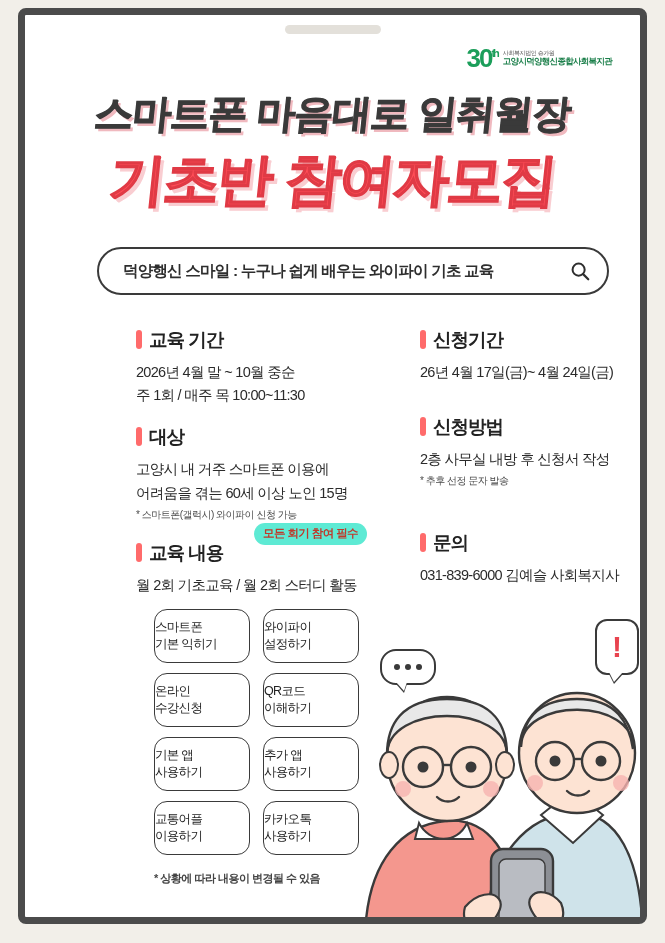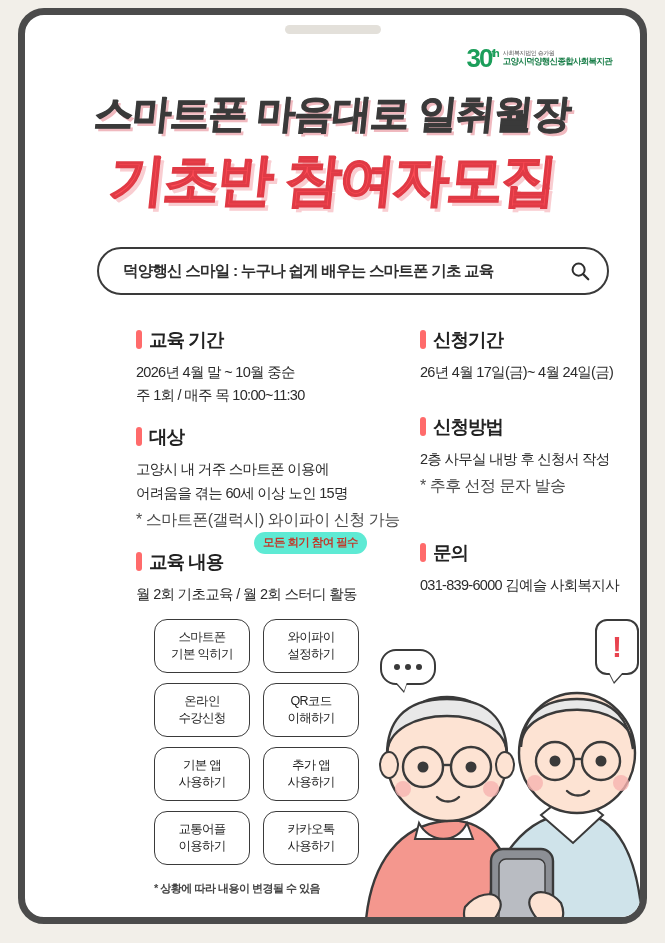--- a/index.html
+++ b/index.html
@@ -22,21 +22,21 @@
     background: #f2efe9;
   }
   .phone {
     position: absolute;
     left: 18px;
     top: 8px;
     width: 629px;
     height: 916px;
     background: #ffffff;
     border: 7px solid #4b4b4b;
-    border-radius: 26px;
+    border-radius: 8px;
     box-sizing: border-box;
     overflow: hidden;
   }
   .phone-notch {
     position: absolute;
     left: 50%;
     transform: translateX(-50%);
     top: 10px;
     width: 96px;
     height: 9px;
@@ -186,21 +186,21 @@
     letter-spacing: -1px;
   }
   .sec-body {
     font-size: 14.5px;
     color: #2b2b2b;
     letter-spacing: -0.7px;
     line-height: 1.6;
     margin-bottom: 17px;
   }
   .sec-note {
-    font-size: 16px;
+    font-size: 10px;
     color: #4a4a4a;
     letter-spacing: -0.5px;
     margin-top: 2px;
   }
   .spacer-lg { height: 13px; }
 
   .badge {
     position: absolute;
     left: 118px;
     top: -17px;
@@ -222,21 +222,20 @@
     grid-template-columns: 96px 96px;
     gap: 10px 13px;
   }
   .cell {
     border: 1.6px solid #3a3a3a;
     border-radius: 13px;
     background: #fff;
     height: 52px;
     display: flex;
     flex-direction: column;
-    align-items: center;
     justify-content: center;
     font-size: 12.5px;
     letter-spacing: -0.7px;
     color: #222;
     line-height: 1.35;
   }
   .footnote {
     margin-top: 16px;
     margin-left: 18px;
     font-size: 11px;
@@ -326,21 +325,21 @@
         <div class="l2">고양시덕양행신종합사회복지관</div>
       </div>
     </div>
 
     <div class="headline">
       <div class="line1">스마트폰 마음대로 일취월장</div>
       <div class="line2">기초반 참여자모집</div>
     </div>
 
     <div class="searchbar">
-      <div class="stext">덕양행신 스마일 : 누구나 쉽게 배우는 스마트폰 기초 교육</div>
+      <div class="stext">덕양행신 스마일 : 누구나 쉽게 배우는 와이파이 기초 교육</div>
       <svg class="search-icon" viewBox="0 0 24 24">
         <circle cx="10.5" cy="10.5" r="6.6" fill="none" stroke="#2e2e2e" stroke-width="2.2"></circle>
         <line x1="15.4" y1="15.4" x2="21" y2="21" stroke="#2e2e2e" stroke-width="2.4" stroke-linecap="round"></line>
       </svg>
     </div>
 
     <div class="col left">
 
       <div class="sec-title">
         <span class="bar"></span>

